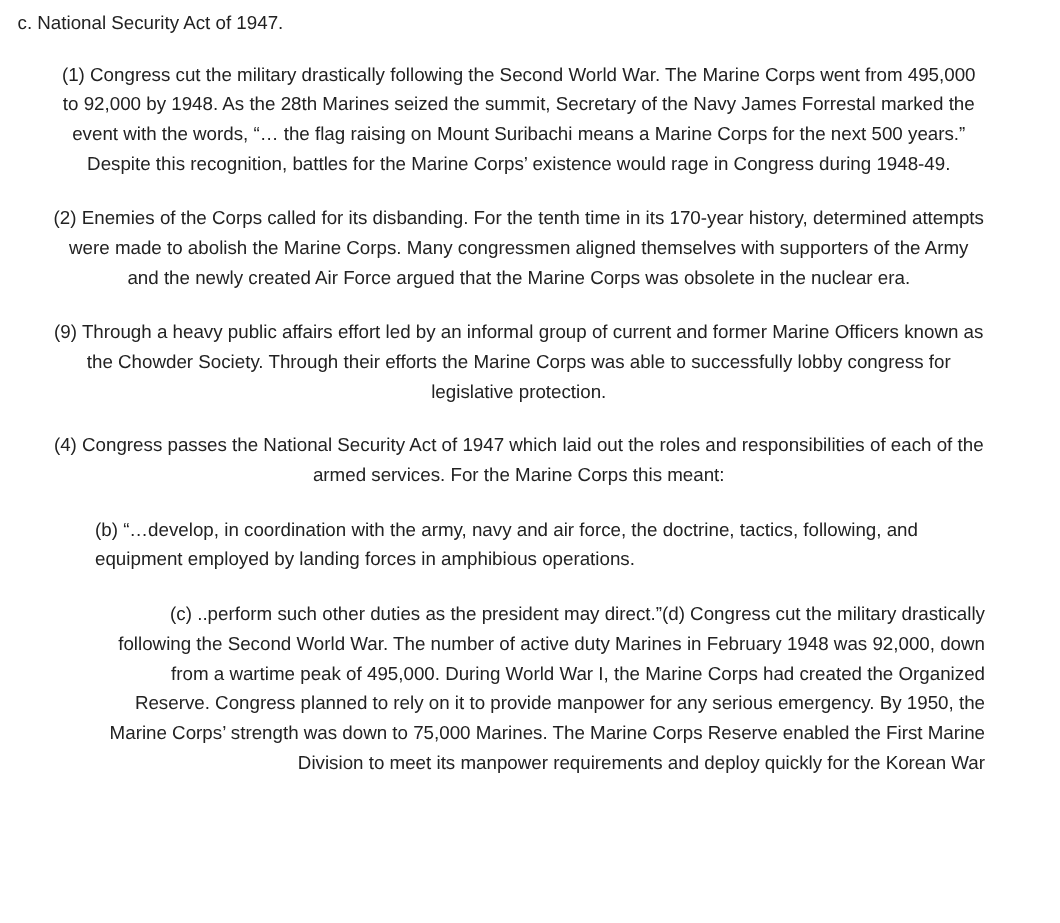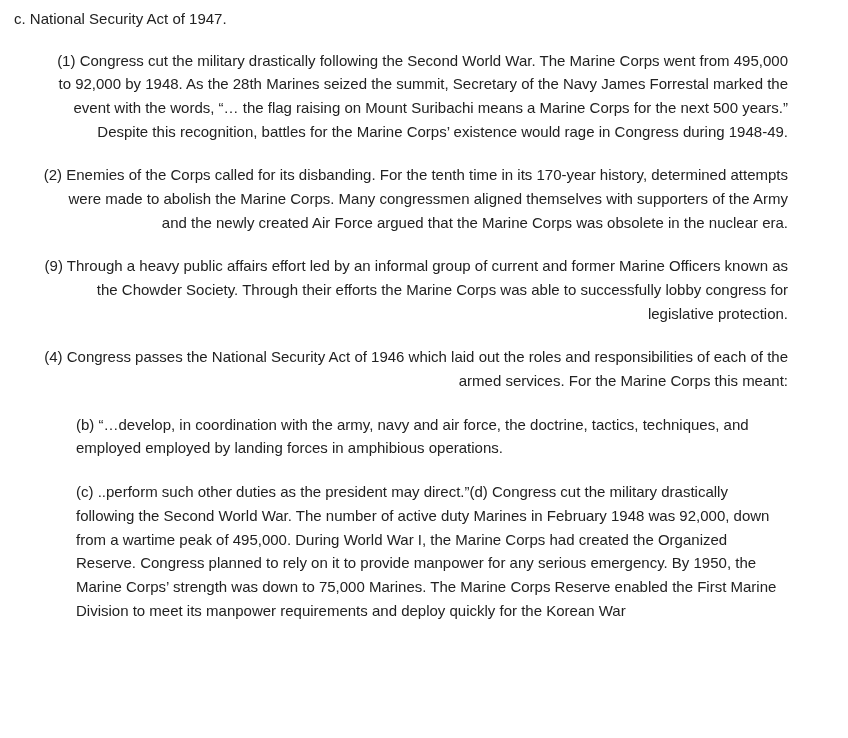--- a/index.html
+++ b/index.html
@@ -28,40 +28,41 @@
     font-size: 15px;
     color: #222222;
     line-height: 1.5;
   }
   .level-1 {
     margin: 16px 0 20px 0;
     padding-left: 28px;
     font-size: 15px;
     color: #222222;
     line-height: 1.58;
-    text-align: right;
+    text-align: center;
   }
   .level-2 {
     margin: 0 0 20px 0;
     padding-left: 62px;
     font-size: 15px;
     color: #222222;
     line-height: 1.58;
     text-align: left;
   }
   .level-1:last-child, .level-2:last-child {
     margin-bottom: 16px;
+    text-align: right;
   }
 </style>
 </head>
 <body>
 
 <div class="doc">
   <p class="heading">c. National Security Act of 1947.</p>
 
   <p class="level-1">(1) Congress cut the military drastically following the Second World War. The Marine Corps went from 495,000 to 92,000 by 1948. As the 28th Marines seized the summit, Secretary of the Navy James Forrestal marked the event with the words, “… the flag raising on Mount Suribachi means a Marine Corps for the next 500 years.” Despite this recognition, battles for the Marine Corps’ existence would rage in Congress during 1948-49.</p>
   <p class="level-1">(2) Enemies of the Corps called for its disbanding. For the tenth time in its 170-year history, determined attempts were made to abolish the Marine Corps. Many congressmen aligned themselves with supporters of the Army and the newly created Air Force argued that the Marine Corps was obsolete in the nuclear era.</p>
   <p class="level-1">(9) Through a heavy public affairs effort led by an informal group of current and former Marine Officers known as the Chowder Society. Through their efforts the Marine Corps was able to successfully lobby congress for legislative protection.</p>
-  <p class="level-1">(4) Congress passes the National Security Act of 1946 which laid out the roles and responsibilities of each of the armed services. For the Marine Corps this meant:</p>
+  <p class="level-1">(4) Congress passes the National Security Act of 1947 which laid out the roles and responsibilities of each of the armed services. For the Marine Corps this meant:</p>
 
-  <p class="level-2">(b) “…develop, in coordination with the army, navy and air force, the doctrine, tactics, techniques, and employed employed by landing forces in amphibious operations.</p>
+  <p class="level-2">(b) “…develop, in coordination with the army, navy and air force, the doctrine, tactics, following, and equipment employed by landing forces in amphibious operations.</p>
   <p class="level-2">(c) ..perform such other duties as the president may direct.”(d) Congress cut the military drastically following the Second World War. The number of active duty Marines in February 1948 was 92,000, down from a wartime peak of 495,000. During World War I, the Marine Corps had created the Organized Reserve. Congress planned to rely on it to provide manpower for any serious emergency. By 1950, the Marine Corps’ strength was down to 75,000 Marines. The Marine Corps Reserve enabled the First Marine Division to meet its manpower requirements and deploy quickly for the Korean War</p>
 </div>
 
 </body></html>

